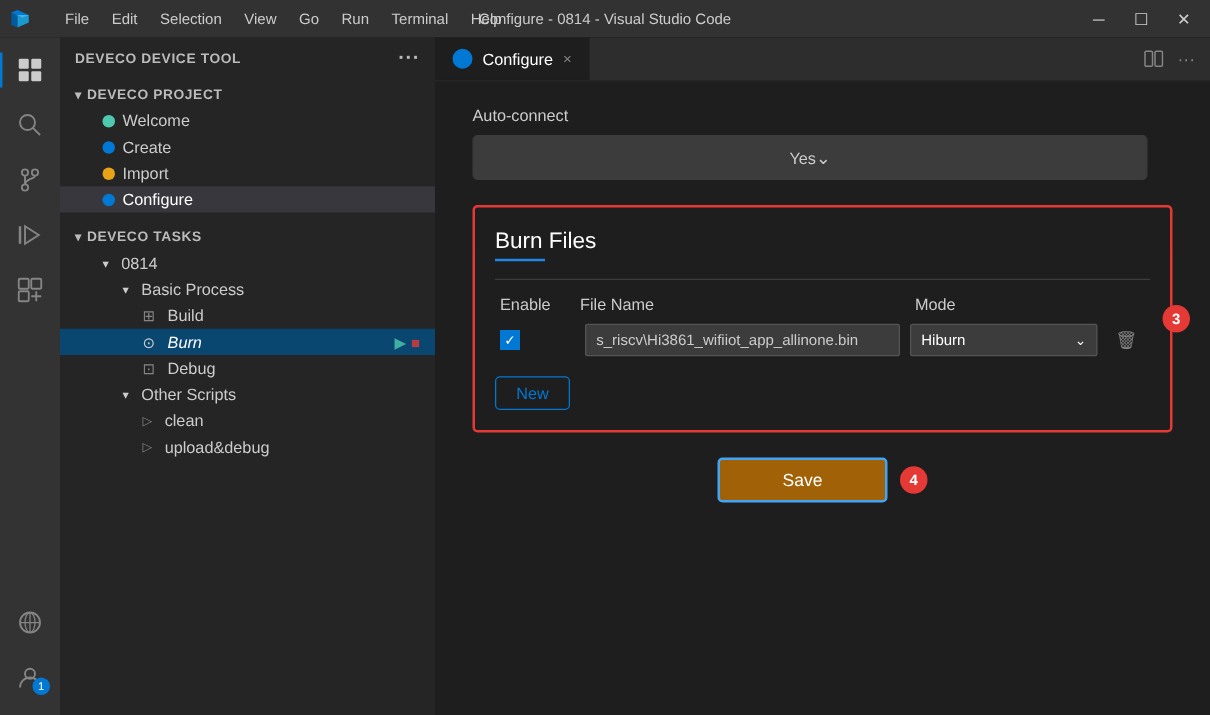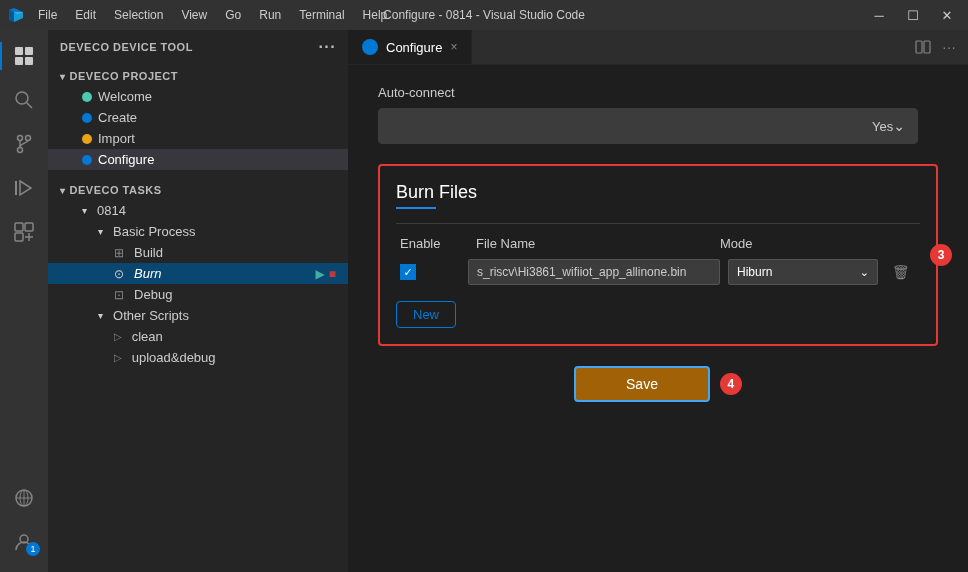--- a/index.html
+++ b/index.html
@@ -21,21 +21,21 @@
       background: #323233;
       display: flex;
       align-items: center;
       justify-content: space-between;
       padding: 0 8px;
       flex-shrink: 0;
     }
     .title-bar-left {
       display: flex;
       align-items: center;
-      gap: 6px;
+      gap: 20px;
     }
     .title-bar-logo {
       width: 16px;
       height: 16px;
       display: flex;
       align-items: center;
       justify-content: center;
       color: #0078d4;
       font-size: 14px;
     }
@@ -281,21 +281,21 @@
       max-width: 540px;
       height: 36px;
       background: #3c3c3c;
       border: 1px solid #3c3c3c;
       border-radius: 4px;
       color: #cccccc;
       font-size: 13px;
       padding: 0 12px;
       display: flex;
       align-items: center;
-      justify-content: flex-end;
+      justify-content: center;
       cursor: pointer;
     }
     .select-chevron {
       color: #cccccc;
       font-size: 14px;
     }
 
     
     .burn-files-box {
       border: 2px solid #e53935;
@@ -317,21 +317,21 @@
       margin-bottom: 14px;
     }
     .burn-files-divider {
       height: 1px;
       background: #3c3c3c;
       margin-bottom: 12px;
     }
     .burn-files-header {
       display: grid;
       grid-template-columns: 60px 1fr 150px 30px;
-      gap: 16px;
+      gap: 4px;
       color: #cccccc;
       font-size: 13px;
       font-weight: 500;
       margin-bottom: 8px;
       padding: 0 4px;
     }
     .burn-files-row {
       display: grid;
       grid-template-columns: 60px 1fr 150px 30px;
       gap: 8px;

